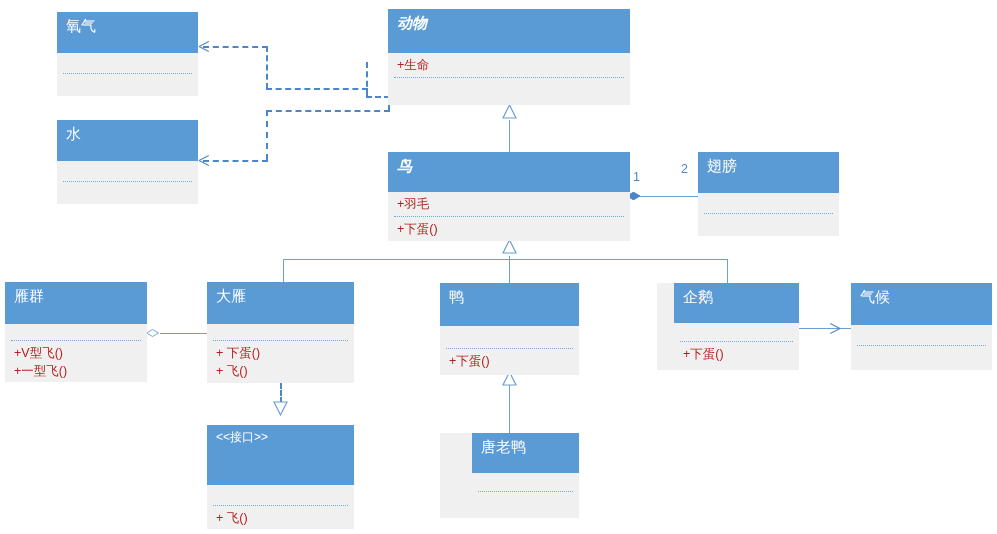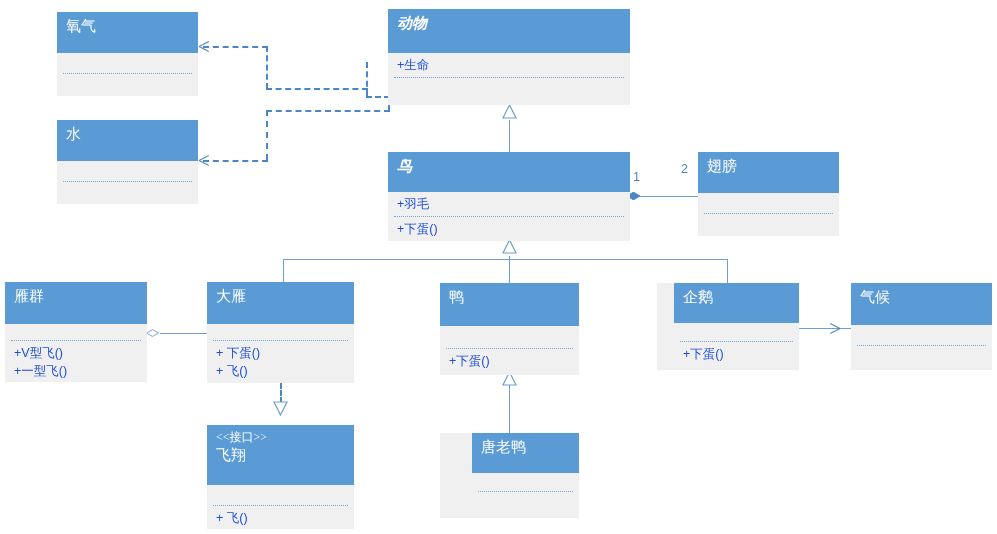--- a/index.html
+++ b/index.html
@@ -40,21 +40,21 @@
     font-weight: bold;
   }
   .uml-stereotype {
     font-size: 12px;
     white-space: nowrap;
     margin-bottom: 1px;
   }
   .uml-attrs, .uml-ops {
     box-sizing: border-box;
     padding: 3px 9px 3px 9px;
-    color: #1d4ed8;
+    color: #b91c1c;
     font-size: 12.5px;
     line-height: 1.45;
     overflow: hidden;
   }
   .uml-attrs { }
   .uml-sep {
     height: 0;
     border-top: 1px dotted #6fa8dc;
     margin: 0 6px;
   }
@@ -274,23 +274,22 @@
   <div class="uml-class" style="left:851px; top:283px; width:141px; height:87px;">
     <div class="uml-header" style="height:42px;">
       <div class="uml-name">气候</div>
     </div>
     <div class="uml-attrs" style="height:20px;"></div>
     <div class="uml-sep"></div>
     <div class="uml-ops"></div>
   </div>
 
   <div class="uml-class" style="left:207px; top:425px; width:147px; height:104px;">
-    <div class="uml-header" style="height:60px;font-family:Liberation Serif, serif;">
+    <div class="uml-header" style="height:60px;">
       <div class="uml-stereotype">&lt;&lt;接口&gt;&gt;</div>
-      <div class="uml-name">飞翔</div>
     </div>
     <div class="uml-attrs" style="height:20px;"></div>
     <div class="uml-sep"></div>
     <div class="uml-ops">
       <div class="uml-row">+ 飞()</div>
     </div>
   </div>
 
   <div class="uml-class" style="left:440px; top:433px; width:139px; height:85px;padding-left:32px;">
     <div class="uml-header" style="height:40px;">

